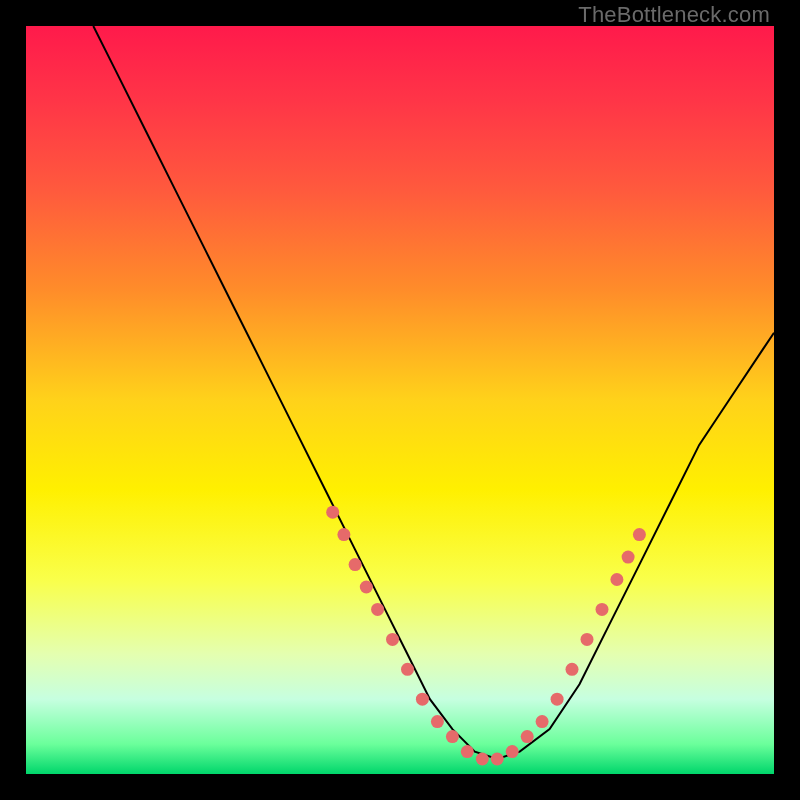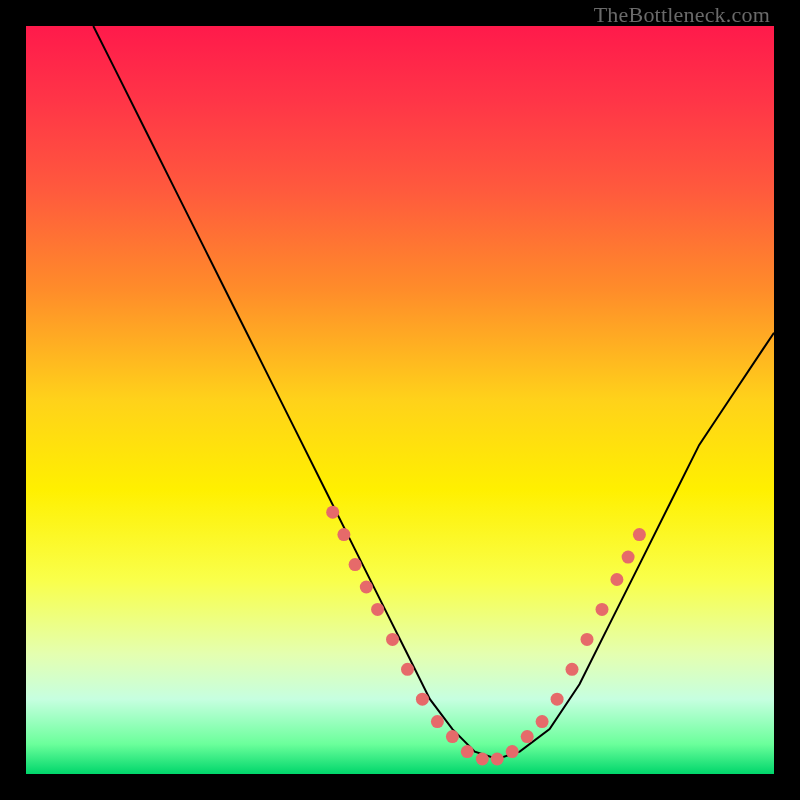--- a/index.html
+++ b/index.html
@@ -15,21 +15,21 @@
     left: 26px;
     top: 26px;
     width: 748px;
     height: 748px;
     background: #000;
   }
   .watermark {
     position: absolute;
     top: 2px;
     right: 30px;
-    font-family: Liberation Serif, serif;
+    font-family: Liberation Sans, sans-serif;
     font-size: 22px;
     font-weight: 500;
     color: #6a6a6a;
     letter-spacing: 0.2px;
     z-index: 10;
   }
   svg {
     position: absolute;
     left: 26px;
     top: 26px;

